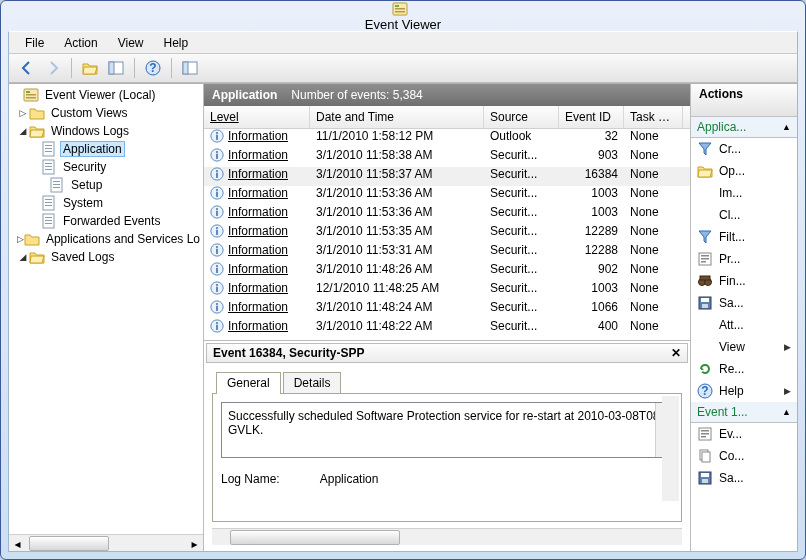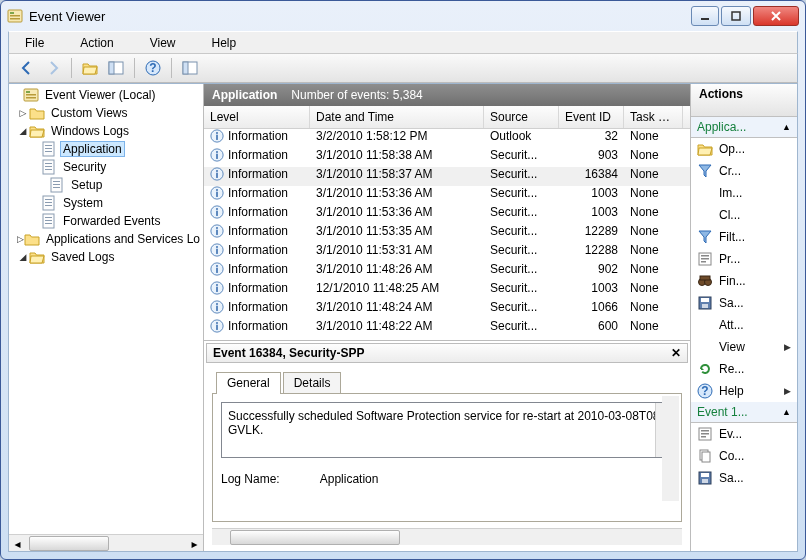--- a/index.html
+++ b/index.html
@@ -1,29 +1,29 @@
 <!DOCTYPE html>
 <html><head>
 <meta charset="utf-8">
 <style>
 * { box-sizing: border-box; margin: 0; padding: 0; font-family: "Segoe UI", Tahoma, sans-serif; font-size: 12px; }
 body { background: #d4e3f5; width: 806px; height: 560px; overflow: hidden; }
 
 
 .window { width: 806px; height: 560px; border: 1px solid #3b5998; border-radius: 6px; background: linear-gradient(#e9f0fa,#cddff3); box-shadow: 0 0 8px rgba(0,0,0,0.3); display: flex; flex-direction: column; }
-.titlebar { height: 30px; display: flex; align-items: center; padding: 0 6px; }
+.titlebar { height: 30px; display: flex; align-items: center; padding: 0 6px; flex-direction: column; }
 .titlebar .appicon { width: 16px; height: 16px; margin-right: 6px; }
 .titlebar .title { flex: 1; font-size: 13px; color: #000; }
 .winbtns { display: flex; gap: 0; }
 .winbtn { width: 30px; height: 20px; border: 1px solid #6a8ab5; border-radius: 3px; margin-left: 2px; background: linear-gradient(#f6f9fd,#cfe0f4); display: flex; align-items: center; justify-content: center; cursor: pointer; }
 .winbtn.min { width: 28px; }
 .winbtn.close { width: 46px; background: linear-gradient(#f08780,#d9362b); border-color: #9c2e25; color: #fff; }
 
 
-.menubar { height: 22px; background: #f0f0f0; border-top: 1px solid #fff; display: flex; align-items: center; padding-left: 8px; gap: 20px; margin: 0 7px; border-left:1px solid #9fb6cf; border-right:1px solid #9fb6cf;}
+.menubar { height: 22px; background: #f0f0f0; border-top: 1px solid #fff; display: flex; align-items: center; padding-left: 8px; gap: 4px; margin: 0 7px; border-left:1px solid #9fb6cf; border-right:1px solid #9fb6cf;}
 .menuitem { padding: 2px 8px; cursor: pointer; }
 
 
 .toolbar { height: 30px; background: linear-gradient(#fafafa,#e4e4e4); border-top: 1px solid #c9c9c9; border-bottom: 1px solid #bcbcbc; display: flex; align-items: center; padding-left: 6px; gap: 2px; margin: 0 7px; border-left:1px solid #9fb6cf; border-right:1px solid #9fb6cf;}
 .tbtn { width: 24px; height: 24px; display: flex; align-items: center; justify-content: center; border: 1px solid transparent; border-radius: 2px; cursor: pointer; }
 .tsep { width: 1px; height: 20px; background: #bcbcbc; margin: 0 4px; }
 
 
 .body { flex: 1; display: flex; margin: 0 7px 7px 7px; background: #fff; border: 1px solid #9fb6cf; overflow: hidden; }
 
@@ -48,21 +48,21 @@
 .listhdr { height: 23px; display: flex; background: linear-gradient(#fdfdfd,#ececec); border-bottom: 1px solid #d0d0d0; }
 .colh { border-right: 1px solid #d8d8d8; padding: 4px 6px; cursor:pointer; overflow:hidden; text-overflow:ellipsis; white-space:nowrap;}
 .rows { flex:1; overflow:auto; }
 .row { display:flex; height:19px; align-items:flex-start; }
 .row.sel { background:#f0f0f0;}
 .cell { padding: 0 6px; overflow:hidden; text-overflow:ellipsis; white-space:nowrap; display:flex; align-items:center;}
 .cell.num { justify-content:flex-end; }
 .infoicon { width:14px; height:14px; margin-right:4px; flex-shrink:0;}
 
 
-.c-level{width:106px;} .c-date{width:174px;} .c-src{width:75px;} .c-eid{width:65px;} .c-tc{width:59px;}
+.c-level{width:106px;text-decoration:underline;} .c-date{width:174px;} .c-src{width:75px;} .c-eid{width:65px;} .c-tc{width:59px;}
 
 
 .detailpane { flex:1; display:flex; flex-direction:column; padding:2px; min-height:0;}
 .detailhdr { height:20px; background:linear-gradient(#fdfdfd,#ececec); border:1px solid #bcbcbc; display:flex; align-items:center; padding:0 6px; }
 .detailhdr .dtitle{ flex:1; font-weight:bold;}
 .detailhdr .dclose{ cursor:pointer; font-weight:bold;}
 .tabs { display:flex; margin-top:8px; padding-left:10px; height:22px;}
 .tab { padding:3px 10px; border:1px solid #aca899; background:#f4f4f4; border-bottom:none; margin-right:2px; cursor:pointer; position:relative; top:1px;}
 .tab.active{ background:#fff; z-index:2;}
 .tabbody { flex:1; border:1px solid #aca899; margin:0 6px 6px 6px; background:#fff; padding:8px; position:relative; overflow:hidden;}
@@ -344,21 +344,21 @@
         <div class="rows" id="rows">
             <div class="row">
               <div class="cell c-level">
                 <span class="infoicon">
                   <svg width="14" height="14" viewBox="0 0 16 16">
                     <use href="#info"></use>
                   </svg>
                 </span>
                 <span>Information</span>
               </div>
-              <div class="cell c-date">3/2/2010 1:58:12 PM</div>
+              <div class="cell c-date">11/1/2010 1:58:12 PM</div>
               <div class="cell c-src">Outlook</div>
               <div class="cell c-eid num">32</div>
               <div class="cell c-tc">None</div>
             </div>
             <div class="row">
               <div class="cell c-level">
                 <span class="infoicon">
                   <svg width="14" height="14" viewBox="0 0 16 16">
                     <use href="#info"></use>
                   </svg>
@@ -486,21 +486,21 @@
               <div class="cell c-level">
                 <span class="infoicon">
                   <svg width="14" height="14" viewBox="0 0 16 16">
                     <use href="#info"></use>
                   </svg>
                 </span>
                 <span>Information</span>
               </div>
               <div class="cell c-date">3/1/2010 11:48:22 AM</div>
               <div class="cell c-src">Securit...</div>
-              <div class="cell c-eid num">600</div>
+              <div class="cell c-eid num">400</div>
               <div class="cell c-tc">None</div>
             </div>
           </div>
       </div>
 
       <div class="detailpane">
         <div class="detailhdr">
           <span class="dtitle">Event 16384, Security-SPP</span>
           <span class="dclose">✕</span>
         </div>
@@ -528,32 +528,32 @@
     <div class="actionspane">
       <div class="actionsTitle">Actions</div>
       <div class="actiongrp">
           <span class="gtxt">Applica...</span>
           <span class="garrow">▲</span>
         </div>
       <div class="actions" id="act1">
           <div class="actionitem">
             <span class="aicon">
               <svg width="16" height="16">
+                <use href="#filter"></use>
+              </svg>
+            </span>
+            <span class="atxt">Cr...</span>
+          </div>
+          <div class="actionitem">
+            <span class="aicon">
+              <svg width="16" height="16">
                 <use href="#folderopen"></use>
               </svg>
             </span>
             <span class="atxt">Op...</span>
-          </div>
-          <div class="actionitem">
-            <span class="aicon">
-              <svg width="16" height="16">
-                <use href="#filter"></use>
-              </svg>
-            </span>
-            <span class="atxt">Cr...</span>
           </div>
           <div class="actionitem">
             <span class="aicon"></span>
             <span class="atxt">Im...</span>
           </div>
           <div class="actionitem">
             <span class="aicon"></span>
             <span class="atxt">Cl...</span>
           </div>
           <div class="actionitem">

